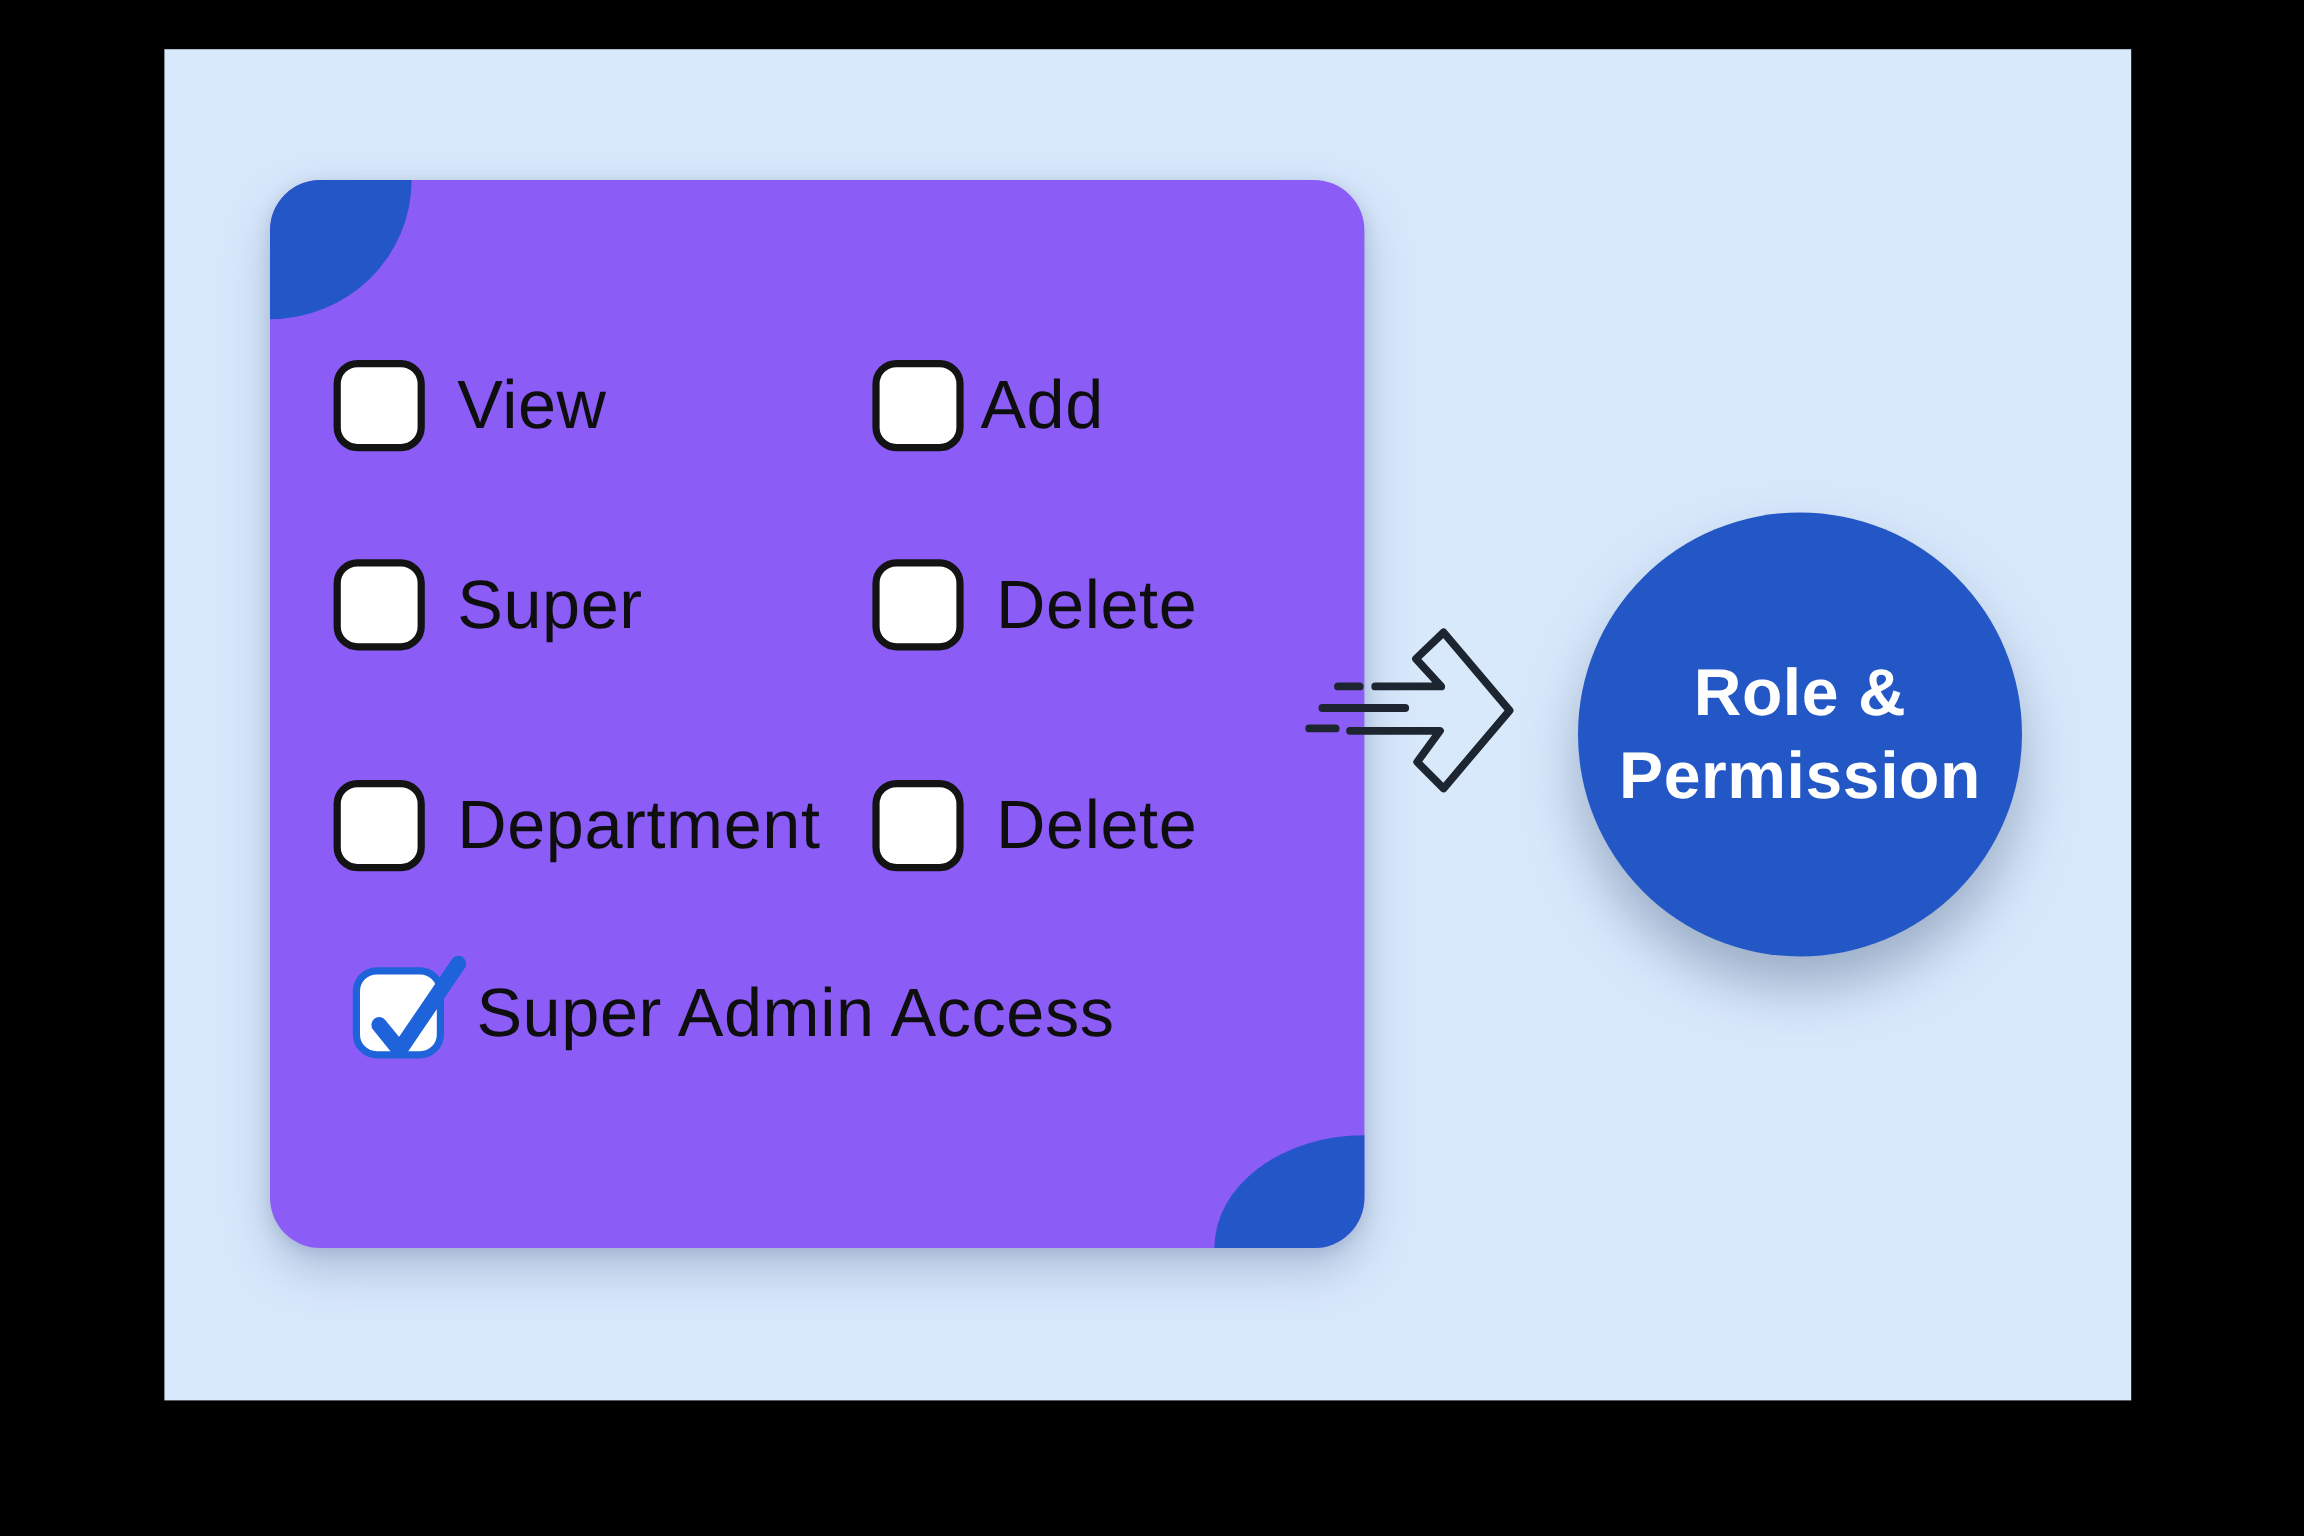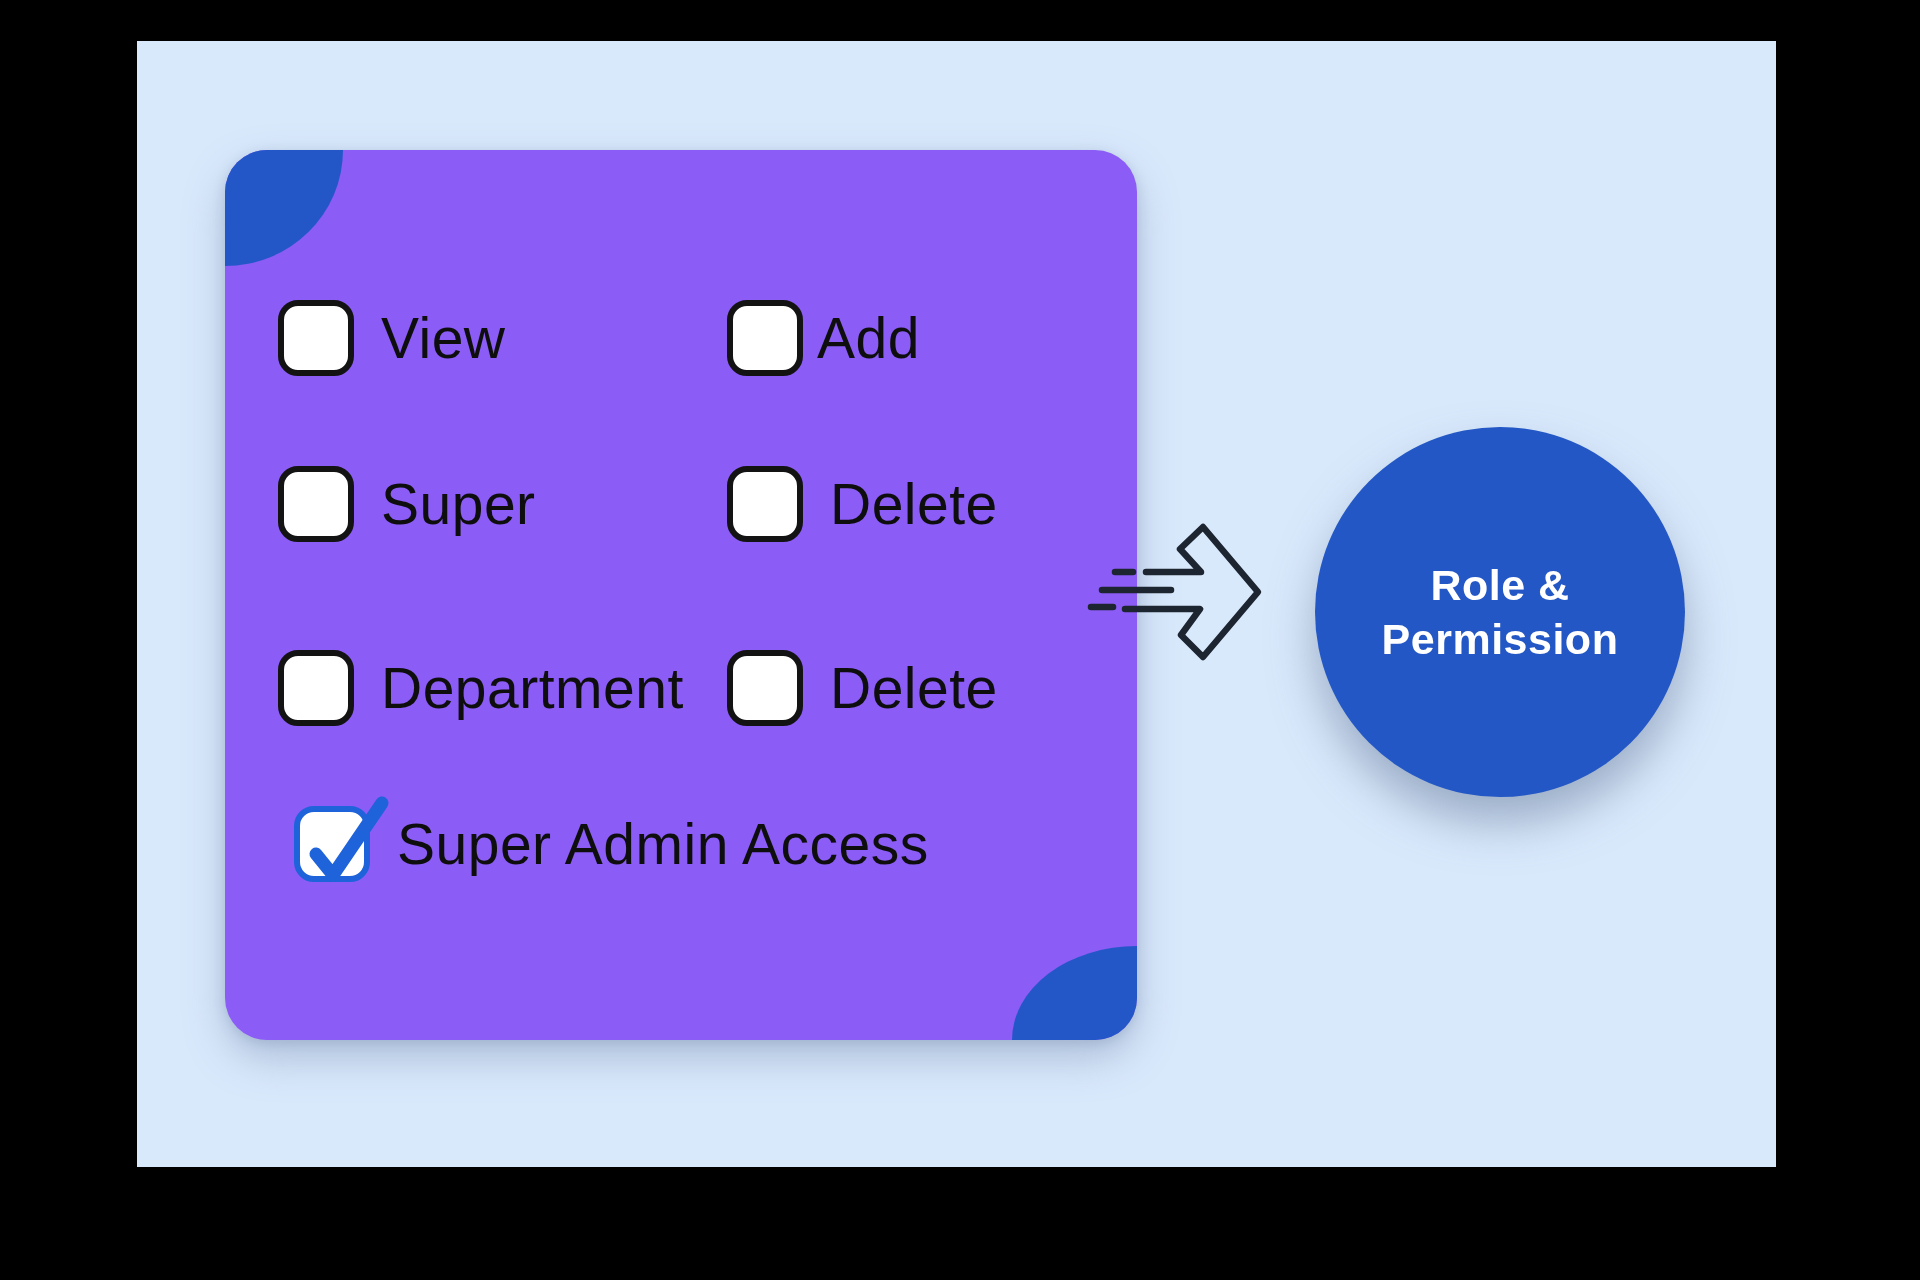--- a/index.html
+++ b/index.html
@@ -32,21 +32,21 @@
   .lbl{font-size:57px;color:#0e0e0e;font-weight:500;letter-spacing:.5px;white-space:nowrap;}
   
   .arrow{position:absolute;left:951px;top:464px;width:190px;height:160px;overflow:visible;}
   .arrow path{fill:none;stroke:#1d2531;stroke-width:6.5;stroke-linecap:round;stroke-linejoin:round;}
   
   .badge{
     position:absolute;left:1178px;top:386px;width:370px;height:370px;border-radius:50%;
     background:#2357c5;display:flex;align-items:center;justify-content:center;text-align:center;
     box-shadow:0 26px 45px rgba(96,116,148,.5);
   }
-  .badge-text{color:#ffffff;font-size:43px;font-weight:600;line-height:1.26;letter-spacing:.5px;}
+  .badge-text{color:#ffffff;font-size:55px;font-weight:600;line-height:1.26;letter-spacing:.5px;}
 </style>
 </head>
 <body>
 
 <div class="panel">
 
   <div class="card">
     <div class="corner tl"></div>
     <div class="corner br"></div>
 

